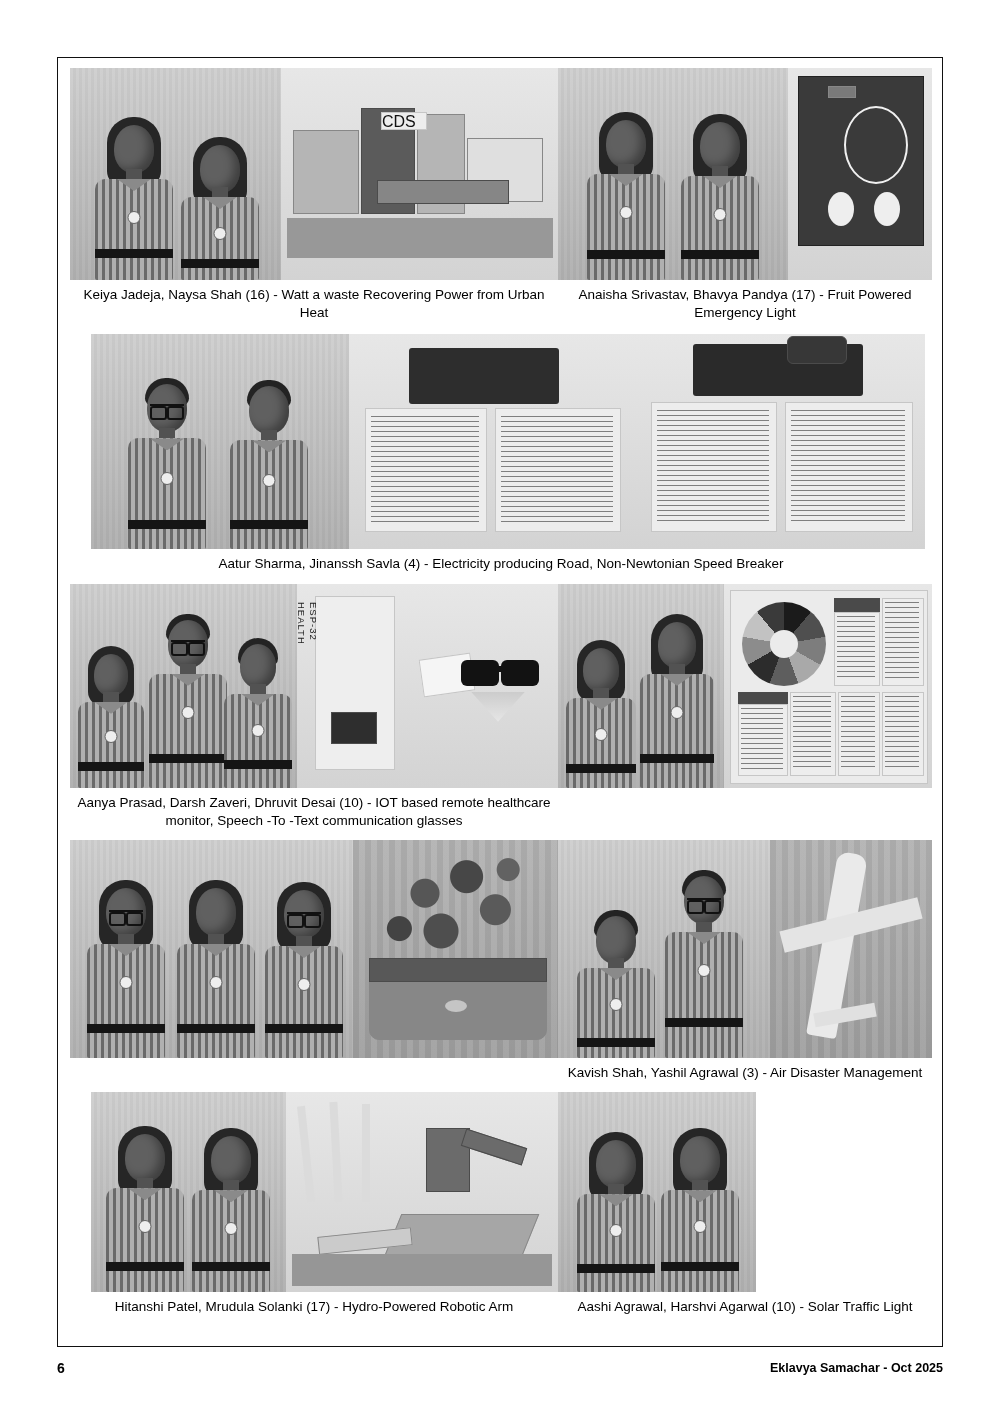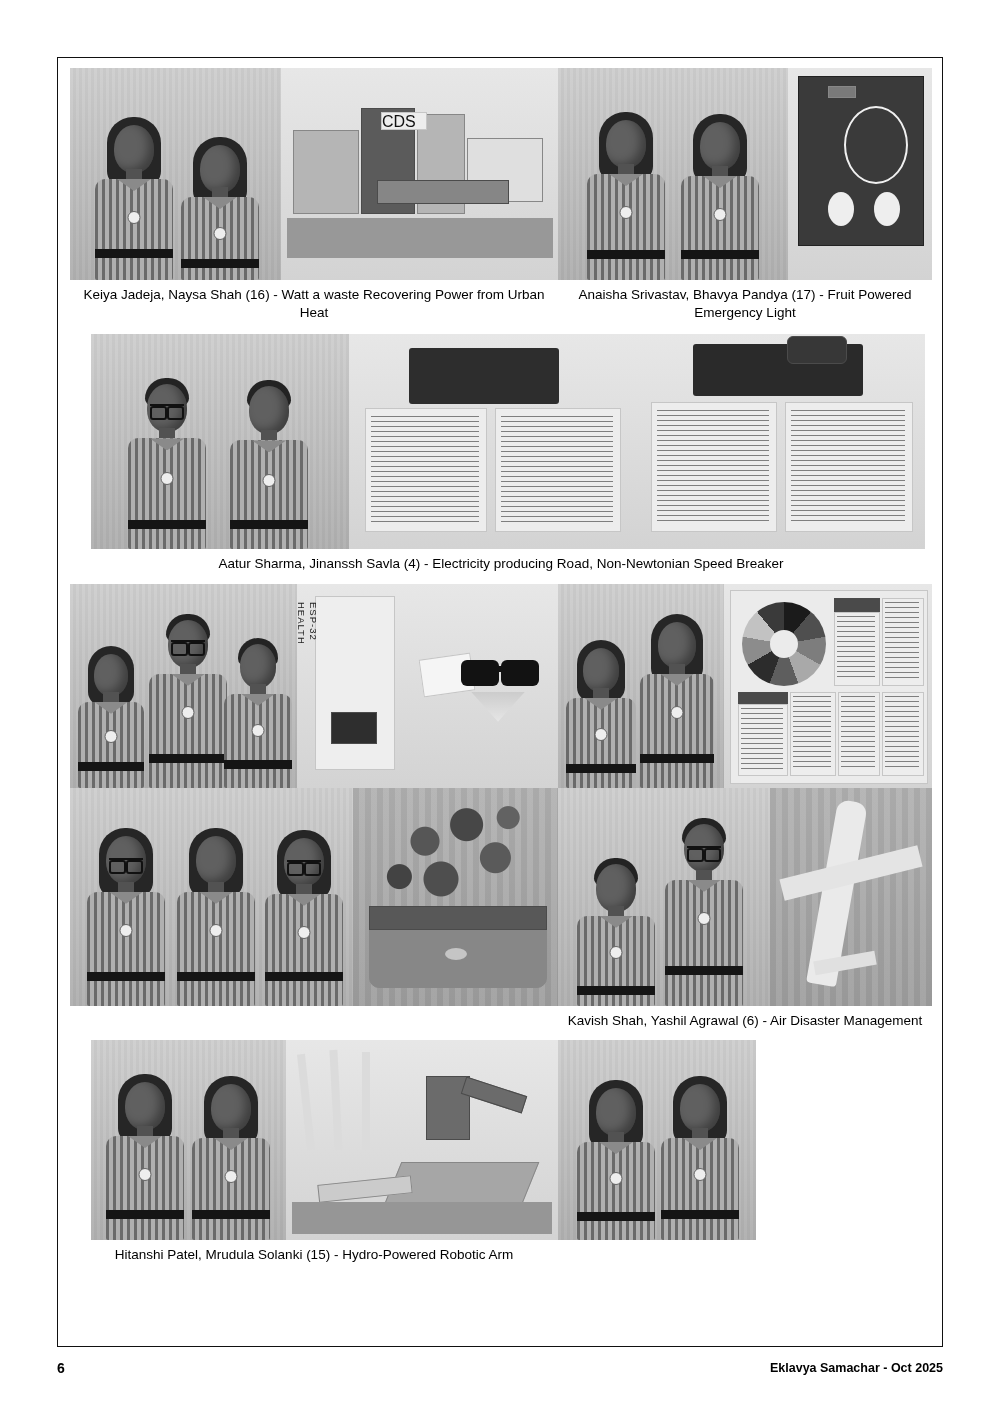--- a/index.html
+++ b/index.html
@@ -316,20 +316,21 @@
             <div class="ph light" style="width:143px;height:204px;">
               <div class="paper" style="left:6px;top:72px;width:50px;height:36px;background:#f6f5f2;transform:rotate(-8deg);"></div>
               <div style="position:absolute;left:46px;top:76px;width:86px;height:34px;">
                 <div style="position:absolute;left:0;top:0;width:38px;height:26px;background:#131210;border-radius:6px;"></div>
                 <div style="position:absolute;left:40px;top:0;width:38px;height:26px;background:#131210;border-radius:6px;"></div>
                 <div style="position:absolute;left:34px;top:6px;width:12px;height:6px;background:#131210;"></div>
               </div>
               <div style="position:absolute;left:56px;top:108px;width:54px;height:30px;background:linear-gradient(180deg,#cfccc5,#e8e6e1);clip-path:polygon(0 0,100% 0,50% 100%);"></div>
             </div>
           </div>
+          <div class="cap">Aanya Prasad, Darsh Zaveri, Dhruvit Desai (10) - IOT based remote healthcare monitor, Speech -To -Text communication glasses</div>
         </div>
 
         <div class="block" style="width:374px;">
           <div class="photos">
             <div class="ph wall" style="width:166px;height:204px;">
               <div class="student" style="left:6px;height:150px;width:74px;">
                 <div class="hairlong" style="top:2px;width:48px;height:62px;"></div>
                 <div class="head" style="top:10px;width:36px;height:44px;"></div>
                 <div class="neck" style="top:50px;"></div>
                 <div class="torso" style="top:60px;height:90px;width:70px;"></div>
@@ -445,21 +446,21 @@
                 <div class="belt" style="top:150px;"></div>
               </div>
             </div>
 
             <div class="ph wood" style="width:162px;height:218px;">
               <div style="position:absolute;left:52px;top:12px;width:30px;height:186px;background:#eceae5;transform:rotate(10deg);border-radius:12px 12px 4px 4px;"></div>
               <div style="position:absolute;left:10px;top:74px;width:142px;height:22px;background:#e6e4df;transform:rotate(-14deg);"></div>
               <div style="position:absolute;left:44px;top:168px;width:62px;height:14px;background:#e2e0db;transform:rotate(-10deg);"></div>
             </div>
           </div>
-          <div class="cap">Kavish Shah, Yashil Agrawal (6) - Air Disaster Management</div>
+          <div class="cap">Kavish Shah, Yashil Agrawal (3) - Air Disaster Management</div>
         </div>
       </div>
 
       <div class="row">
         <div class="block" style="width:488px;">
           <div class="photos" style="padding-left:21px;">
             <div class="ph wall" style="width:195px;height:200px;">
               <div class="student" style="left:12px;height:168px;">
                 <div class="hairlong" style="top:2px;"></div>
                 <div class="head" style="top:10px;"></div>
@@ -484,21 +485,21 @@
               <div style="position:absolute;left:16px;top:14px;width:8px;height:96px;background:#dedbd4;transform:rotate(-6deg);"></div>
               <div style="position:absolute;left:46px;top:10px;width:8px;height:100px;background:#dedbd4;transform:rotate(-3deg);"></div>
               <div style="position:absolute;left:76px;top:12px;width:8px;height:98px;background:#dedbd4;"></div>
               <div class="boxd" style="left:140px;top:36px;width:42px;height:62px;background:#6f6b64;"></div>
               <div class="boxd" style="left:176px;top:46px;width:62px;height:16px;background:#6f6b64;transform:rotate(18deg);"></div>
               <div class="box" style="left:104px;top:122px;width:136px;height:54px;background:#aaa69e;transform:skewX(-22deg);"></div>
               <div class="box" style="left:32px;top:140px;width:92px;height:16px;background:#cfcbc4;transform:rotate(-6deg);"></div>
               <div class="box" style="left:6px;top:162px;width:260px;height:32px;background:#9a968f;border:none;"></div>
             </div>
           </div>
-          <div class="cap">Hitanshi Patel, Mrudula Solanki (15) - Hydro-Powered Robotic Arm</div>
+          <div class="cap">Hitanshi Patel, Mrudula Solanki (17) - Hydro-Powered Robotic Arm</div>
         </div>
 
         <div class="block" style="width:374px;">
           <div class="photos">
             <div class="ph wall" style="width:198px;height:200px;">
               <div class="student" style="left:16px;height:162px;">
                 <div class="hairlong" style="top:2px;"></div>
                 <div class="head" style="top:10px;"></div>
                 <div class="neck" style="top:54px;"></div>
                 <div class="torso" style="top:64px;height:98px;"></div>
@@ -511,20 +512,21 @@
                 <div class="head" style="top:10px;"></div>
                 <div class="neck" style="top:54px;"></div>
                 <div class="torso" style="top:64px;height:102px;"></div>
                 <div class="collar" style="top:64px;"></div>
                 <div class="badge" style="top:94px;"></div>
                 <div class="belt" style="top:136px;"></div>
               </div>
             </div>
 
           </div>
+          <div class="cap">Aashi Agrawal, Harshvi Agarwal (10) - Solar Traffic Light</div>
         </div>
       </div>
 
     </div>
   </div>
 
   <div class="footer">
     <div class="pg">6</div>
     <div class="src">Eklavya Samachar - Oct 2025</div>
   </div>

